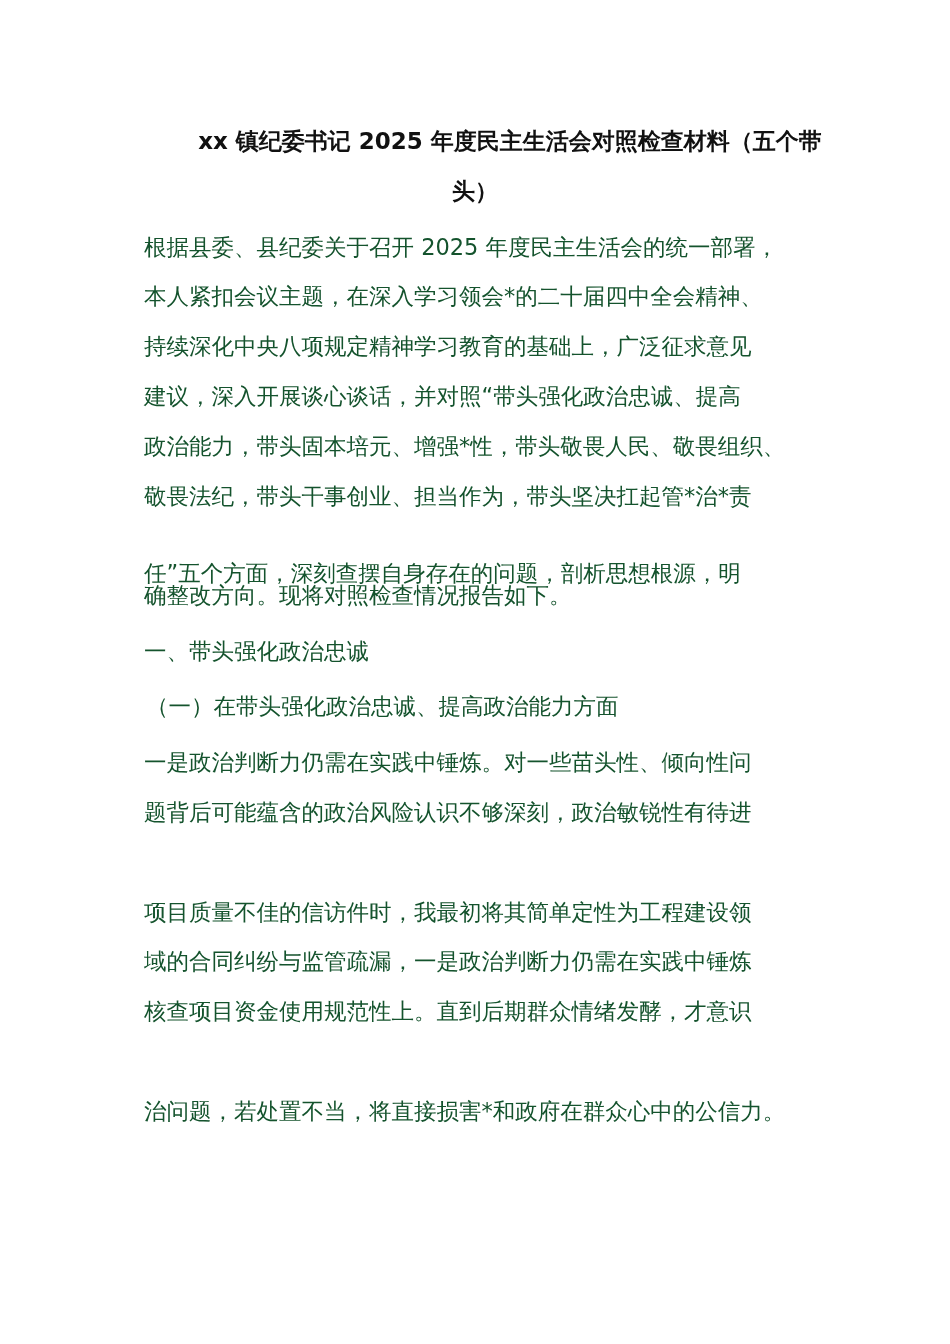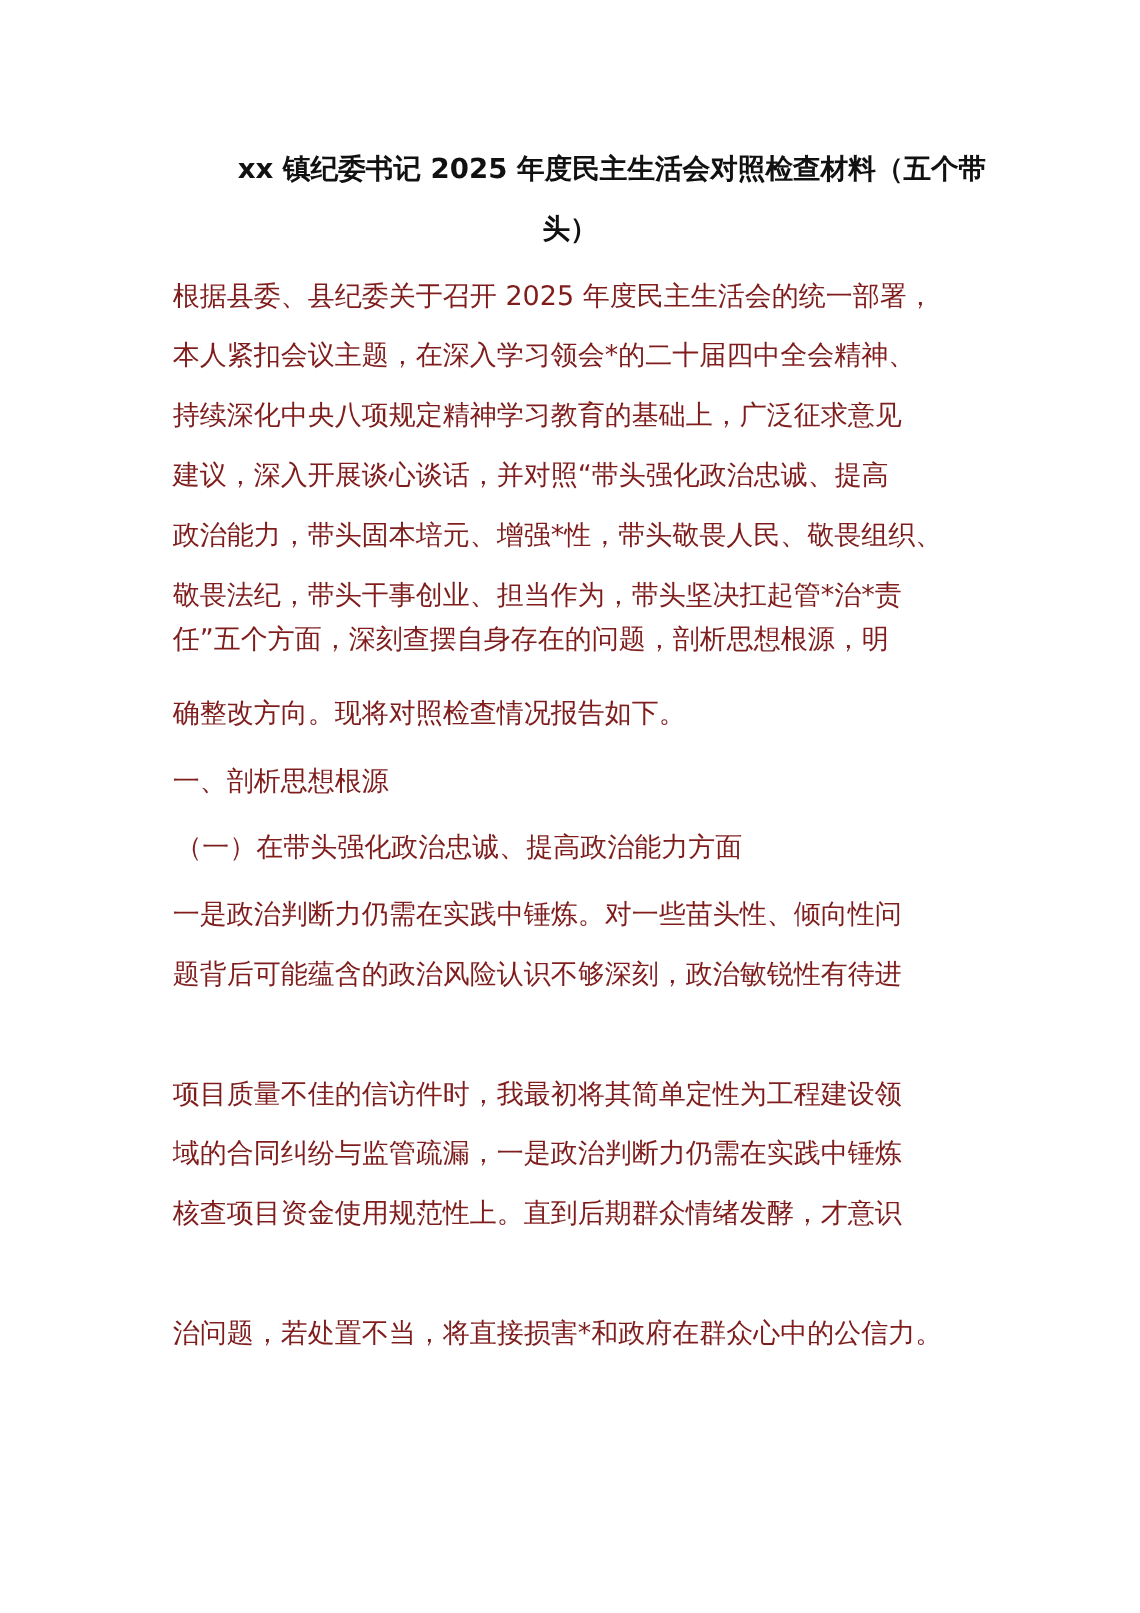--- a/index.html
+++ b/index.html
@@ -31,41 +31,41 @@
     line-height: 30px;
     white-space: nowrap;
     letter-spacing: 0px;
   }
   .line {
     position: absolute;
     left: 144px;
     font-size: 22.5px;
     line-height: 30px;
     white-space: nowrap;
-    color: #7f1d1d;
+    color: #14532d;
   }
 </style>
 </head>
 <body>
 
 <div class="page">
 
   <div class="title-line" style="top:126px;padding-left:35px;">xx 镇纪委书记 2025 年度民主生活会对照检查材料（五个带</div>
   <div class="title-line" style="top:176px;">头）</div>
 
   <div class="line" style="top:232px;">根据县委、县纪委关于召开 2025 年度民主生活会的统一部署，</div>
   <div class="line" style="top:281px;">本人紧扣会议主题，在深入学习领会*的二十届四中全会精神、</div>
   <div class="line" style="top:331px;">持续深化中央八项规定精神学习教育的基础上，广泛征求意见</div>
   <div class="line" style="top:431px;">政治能力，带头固本培元、增强*性，带头敬畏人民、敬畏组织、</div>
   <div class="line" style="top:381px;">建议，深入开展谈心谈话，并对照“带头强化政治忠诚、提高</div>
   <div class="line" style="top:481px;">敬畏法纪，带头干事创业、担当作为，带头坚决扛起管*治*责</div>
-  <div class="line" style="top:518px;text-align:right;">任”五个方面，深刻查摆自身存在的问题，剖析思想根源，明</div>
+  <div class="line" style="top:558px;text-align:right;">任”五个方面，深刻查摆自身存在的问题，剖析思想根源，明</div>
   <div class="line" style="top:580px;">确整改方向。现将对照检查情况报告如下。</div>
 
-  <div class="line" style="top:636px;">一、剖析思想根源</div>
+  <div class="line" style="top:636px;">一、带头强化政治忠诚</div>
   <div class="line" style="top:691px; left:146px;">（一）在带头强化政治忠诚、提高政治能力方面</div>
 
   <div class="line" style="top:747px;">一是政治判断力仍需在实践中锤炼。对一些苗头性、倾向性问</div>
   <div class="line" style="top:797px;">题背后可能蕴含的政治风险认识不够深刻，政治敏锐性有待进</div>
   <div class="line" style="top:897px;">项目质量不佳的信访件时，我最初将其简单定性为工程建设领</div>
   <div class="line" style="top:946px;">域的合同纠纷与监管疏漏，一是政治判断力仍需在实践中锤炼</div>
   <div class="line" style="top:996px;">核查项目资金使用规范性上。直到后期群众情绪发酵，才意识</div>
   <div class="line" style="top:1096px;">治问题，若处置不当，将直接损害*和政府在群众心中的公信力。</div>
 
 </div>

